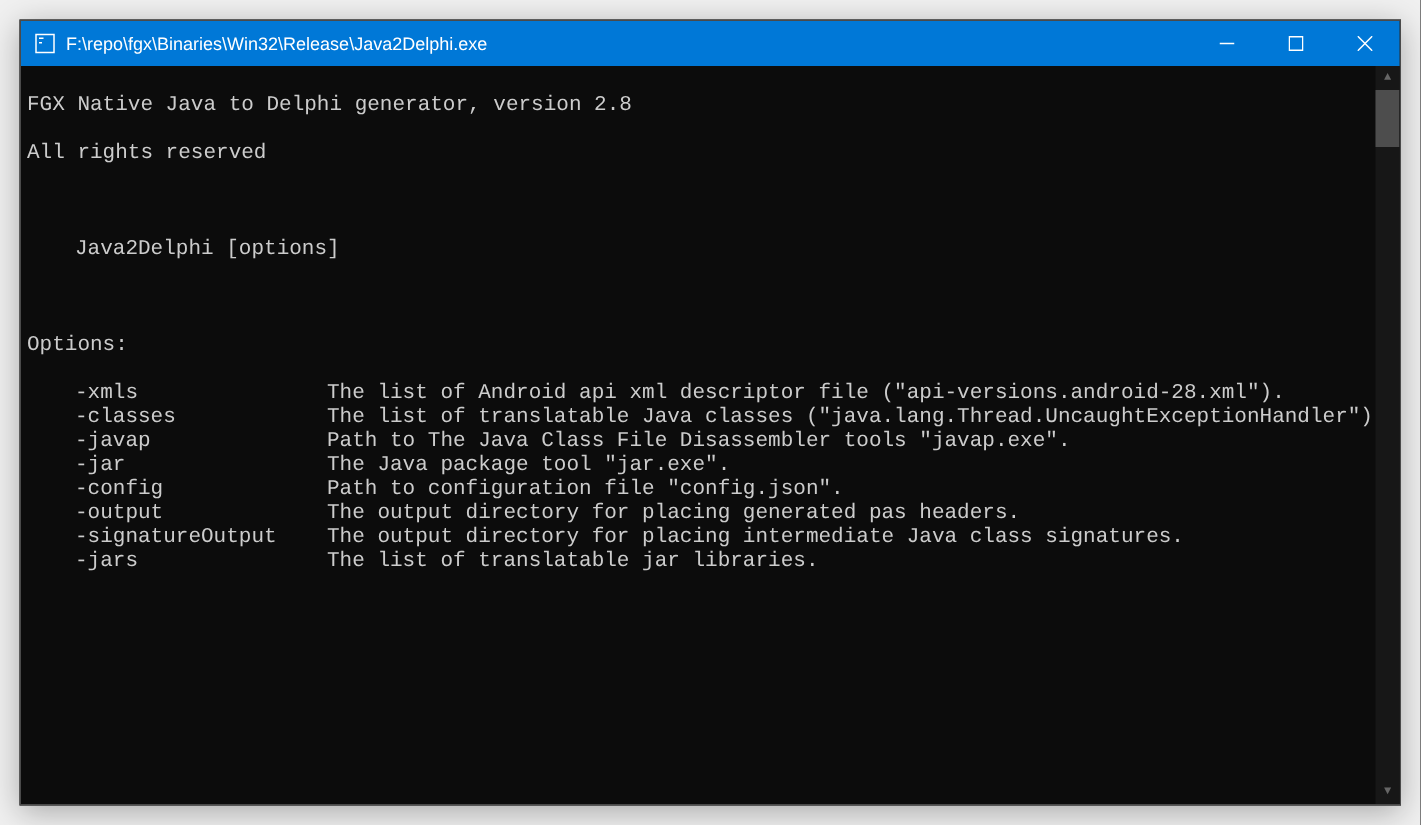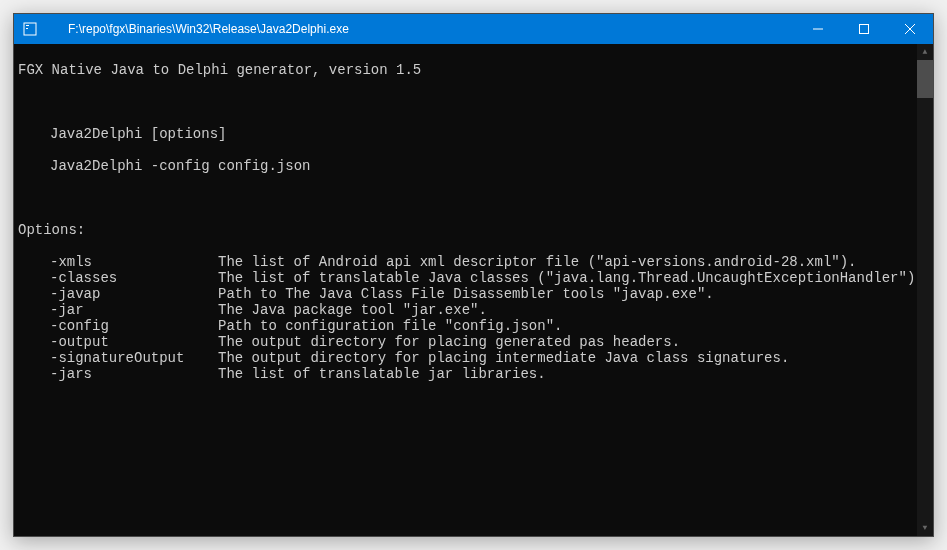--- a/index.html
+++ b/index.html
@@ -21,21 +21,20 @@
     flex-direction: column;
   }
   .titlebar {
     height: 30px;
     background: #0078d7;
     display: flex;
     align-items: center;
     color: #ffffff;
     font-size: 12px;
     flex-shrink: 0;
-    gap: 24px;
   }
   .titlebar-icon {
     width: 16px;
     height: 16px;
     margin-left: 8px;
     margin-right: 6px;
     display: flex;
     align-items: center;
     justify-content: center;
   }
@@ -129,24 +128,24 @@
       <div class="win-btn close">
         <svg width="10" height="10" viewBox="0 0 10 10">
             <line x1="0" y1="0" x2="10" y2="10" stroke="#ffffff" stroke-width="1"></line>
             <line x1="10" y1="0" x2="0" y2="10" stroke="#ffffff" stroke-width="1"></line>
           </svg>
       </div>
     </div>
   </div>
 
   <div class="console-body">
-<div class="line">FGX Native Java to Delphi generator, version 1.5</div>
+<div class="line">FGX Native Java to Delphi generator, version 2.8</div>
+<div class="line">All rights reserved</div>
 <div class="line"></div>
 <div class="line indent">Java2Delphi [options]</div>
-<div class="line indent">Java2Delphi -config config.json</div>
 <div class="line"></div>
 <div class="line">Options:</div>
 <div id="options-list"><div class="opt-line line"><span class="opt-flag">-xmls</span><span>The list of Android api xml descriptor file ("api-versions.android-28.xml").</span></div><div class="opt-line line"><span class="opt-flag">-classes</span><span>The list of translatable Java classes ("java.lang.Thread.UncaughtExceptionHandler").</span></div><div class="opt-line line"><span class="opt-flag">-javap</span><span>Path to The Java Class File Disassembler tools "javap.exe".</span></div><div class="opt-line line"><span class="opt-flag">-jar</span><span>The Java package tool "jar.exe".</span></div><div class="opt-line line"><span class="opt-flag">-config</span><span>Path to configuration file "config.json".</span></div><div class="opt-line line"><span class="opt-flag">-output</span><span>The output directory for placing generated pas headers.</span></div><div class="opt-line line"><span class="opt-flag">-signatureOutput</span><span>The output directory for placing intermediate Java class signatures.</span></div><div class="opt-line line"><span class="opt-flag">-jars</span><span>The list of translatable jar libraries.</span></div></div>
 <div class="line"></div>
 
 
     <div class="scrollbar">
       <div class="scroll-arrow up">▲</div>
       <div class="scroll-thumb"></div>
       <div class="scroll-arrow down">▼</div>

